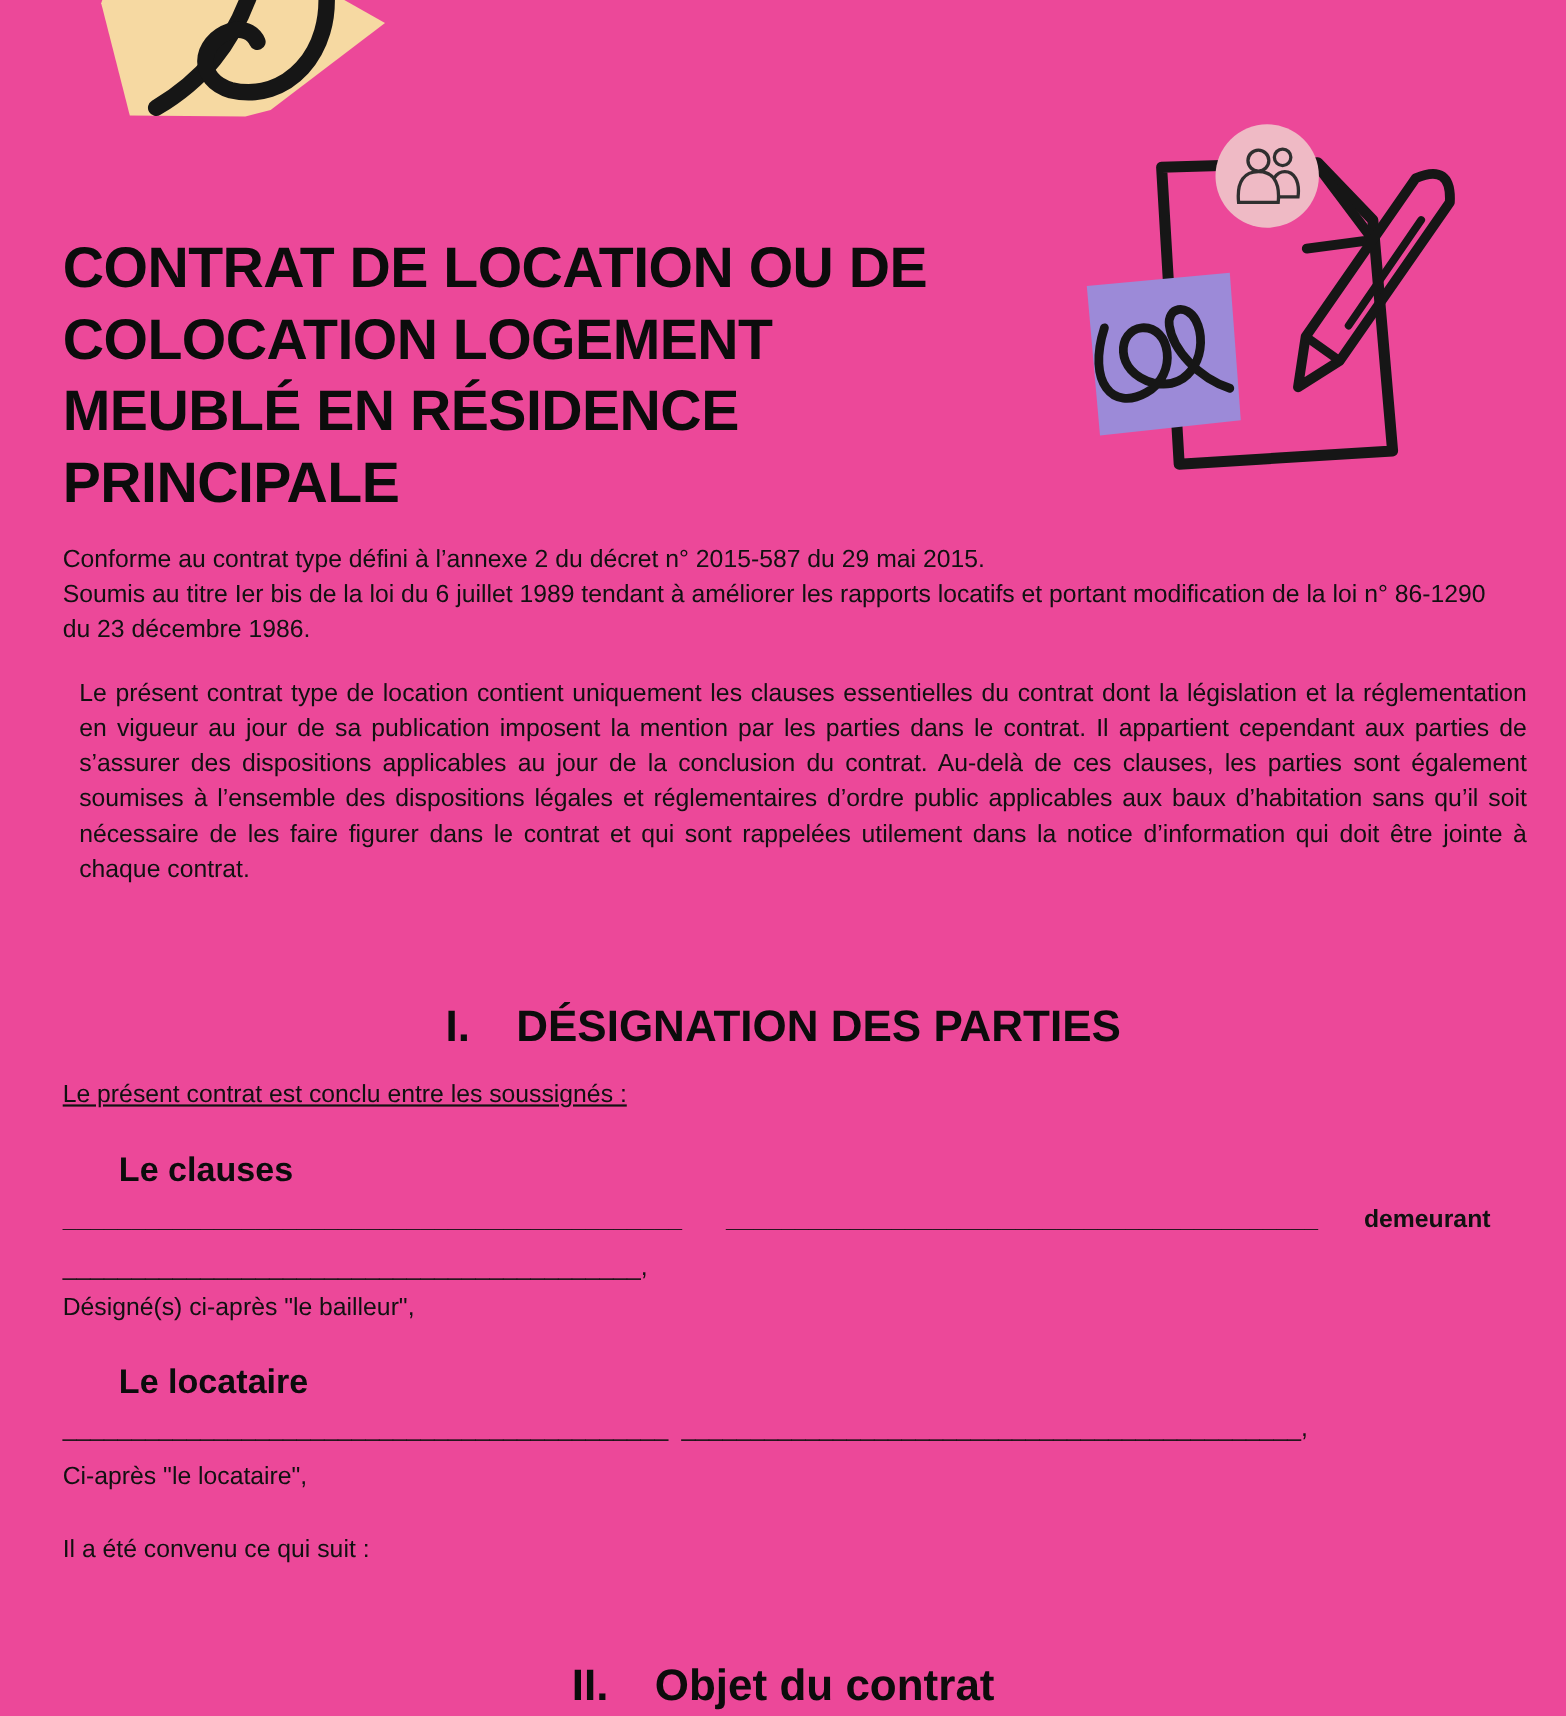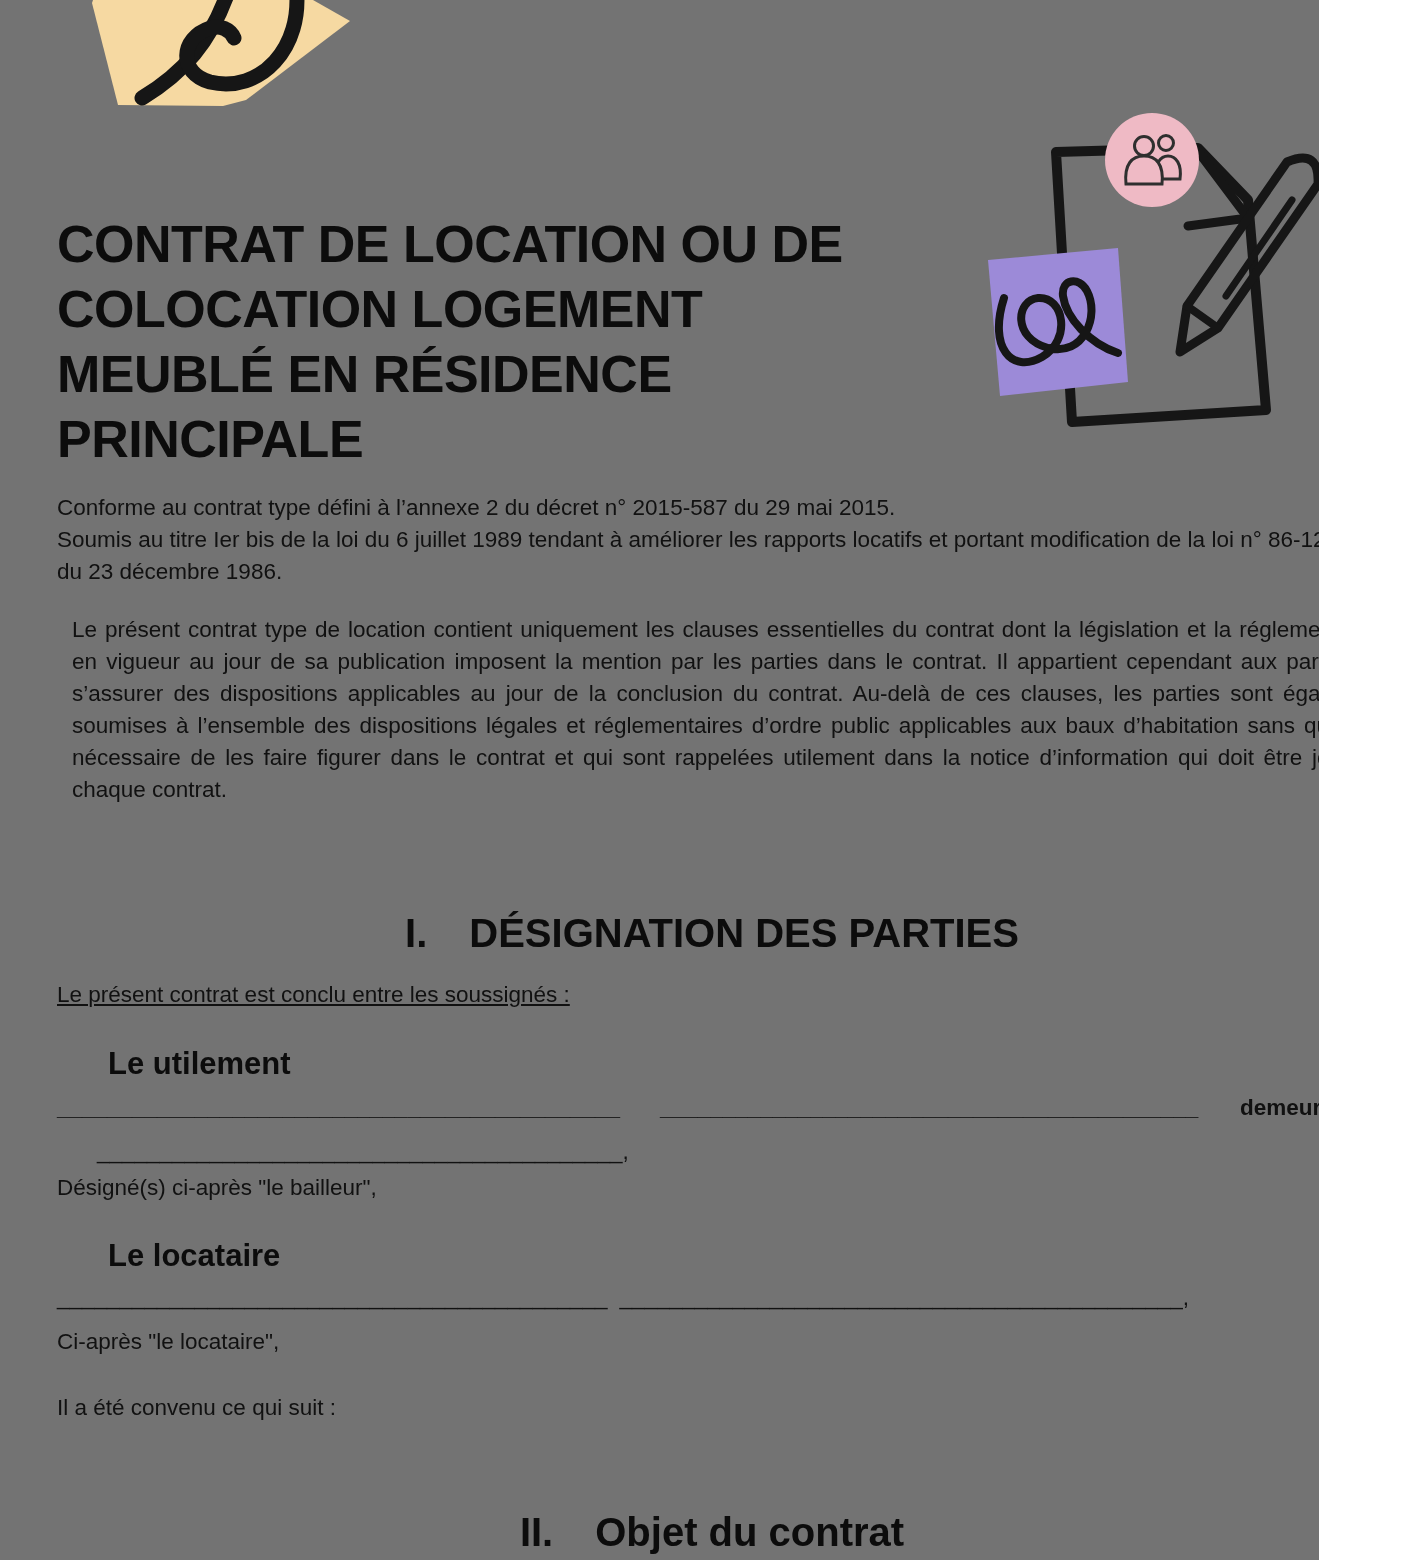--- a/index.html
+++ b/index.html
@@ -1,21 +1,21 @@
 <!DOCTYPE html>
 <html><head>
 <meta charset="utf-8">
 <style>
   * { margin: 0; padding: 0; box-sizing: border-box; }
   html, body { background: #ffffff; }
   .page {
     position: relative;
-    width: 1319px;
+    width: 1424px;
     height: 1560px;
-    background: #737373;
+    background: #ec4899;
     overflow: hidden;
     font-family: "Liberation Sans", "DejaVu Sans", sans-serif;
     color: #111111;
   }
   .abs { position: absolute; }
   .doc-title {
     left: 57px; top: 212px; width: 850px;
     font-size: 52px; font-weight: 700; line-height: 65px;
     letter-spacing: -0.5px; color: #0c0c0c;
   }
@@ -87,29 +87,29 @@
   </div>
 
   <div class="abs legal-paragraph body-text">Le présent contrat type de location contient uniquement les clauses essentielles du contrat dont la législation et la réglementation en vigueur au jour de sa publication imposent la mention par les parties dans le contrat. Il appartient cependant aux parties de s’assurer des dispositions applicables au jour de la conclusion du contrat. Au-delà de ces clauses, les parties sont également soumises à l’ensemble des dispositions légales et réglementaires d’ordre public applicables aux baux d’habitation sans qu’il soit nécessaire de les faire figurer dans le contrat et qui sont rappelées utilement dans la notice d’information qui doit être jointe à chaque contrat.</div>
 
   <div class="abs section-heading" style="top:911px;">
     <span>I.</span><span class="sec-title">DÉSIGNATION DES PARTIES</span>
   </div>
 
   <div class="abs plain-line body-text" style="top:979px;text-decoration:underline;">Le présent contrat est conclu entre les soussignés :</div>
 
-  <div class="abs sub-heading" style="top:1046px;">Le utilement</div>
+  <div class="abs sub-heading" style="top:1046px;">Le clauses</div>
 
   <div class="abs blank-row" style="top:1092px;font-weight:bold;">
     <span class="blank-run">_____________________________________________</span>
     <span class="blank-run gap-26">___________________________________________</span>
     <span class="push-right">demeurant</span>
   </div>
 
-  <div class="abs blank-row" style="top:1136px;margin-left:40px;">
+  <div class="abs blank-row" style="top:1136px;">
     <span class="blank-run">__________________________________________,</span>
   </div>
 
   <div class="abs plain-line body-text" style="top:1172px;">Désigné(s) ci-après "le bailleur",</div>
 
   <div class="abs sub-heading" style="top:1238px;">Le locataire</div>
 
   <div class="abs blank-row" style="top:1282px;">
     <span class="blank-run">____________________________________________</span>
     <span class="blank-run gap-12">_____________________________________________,</span>

